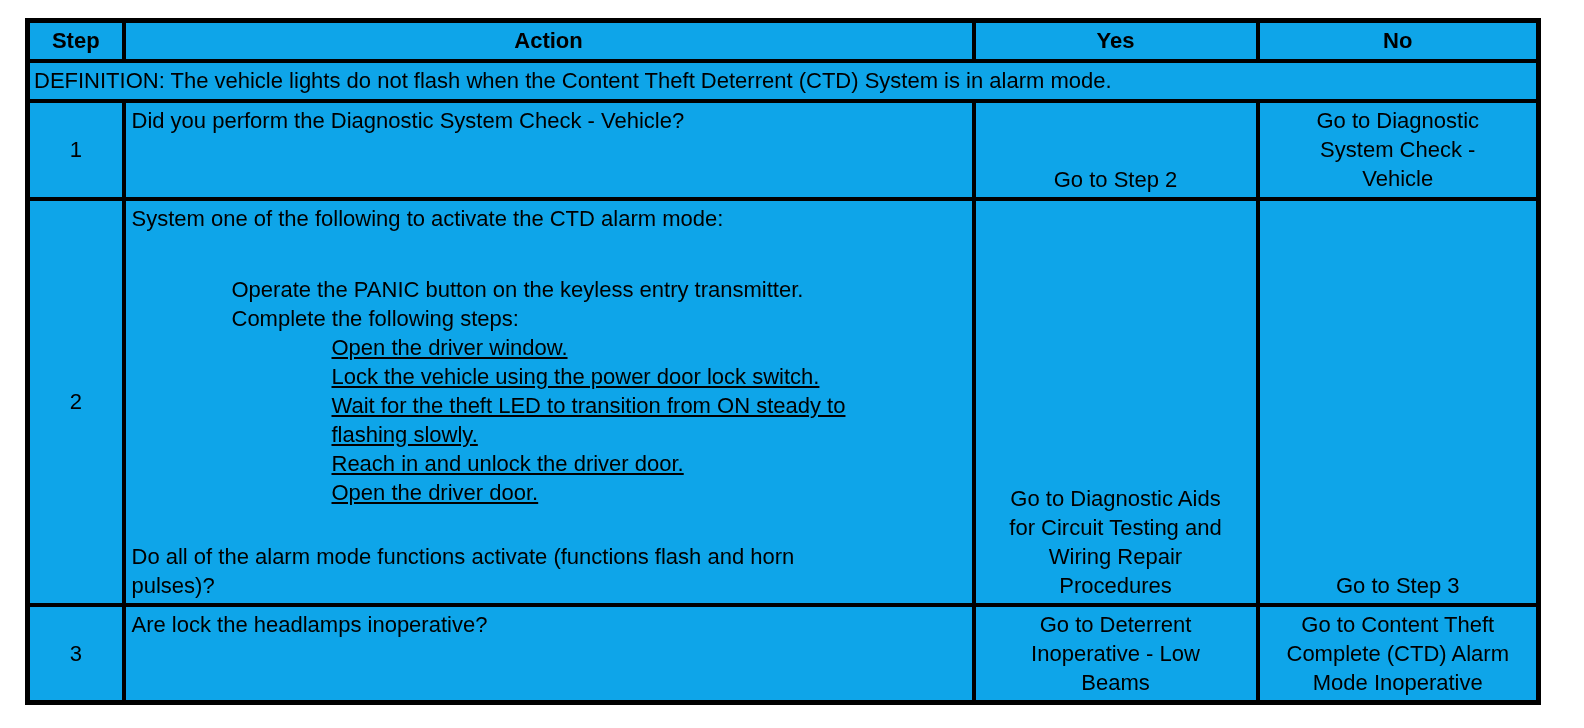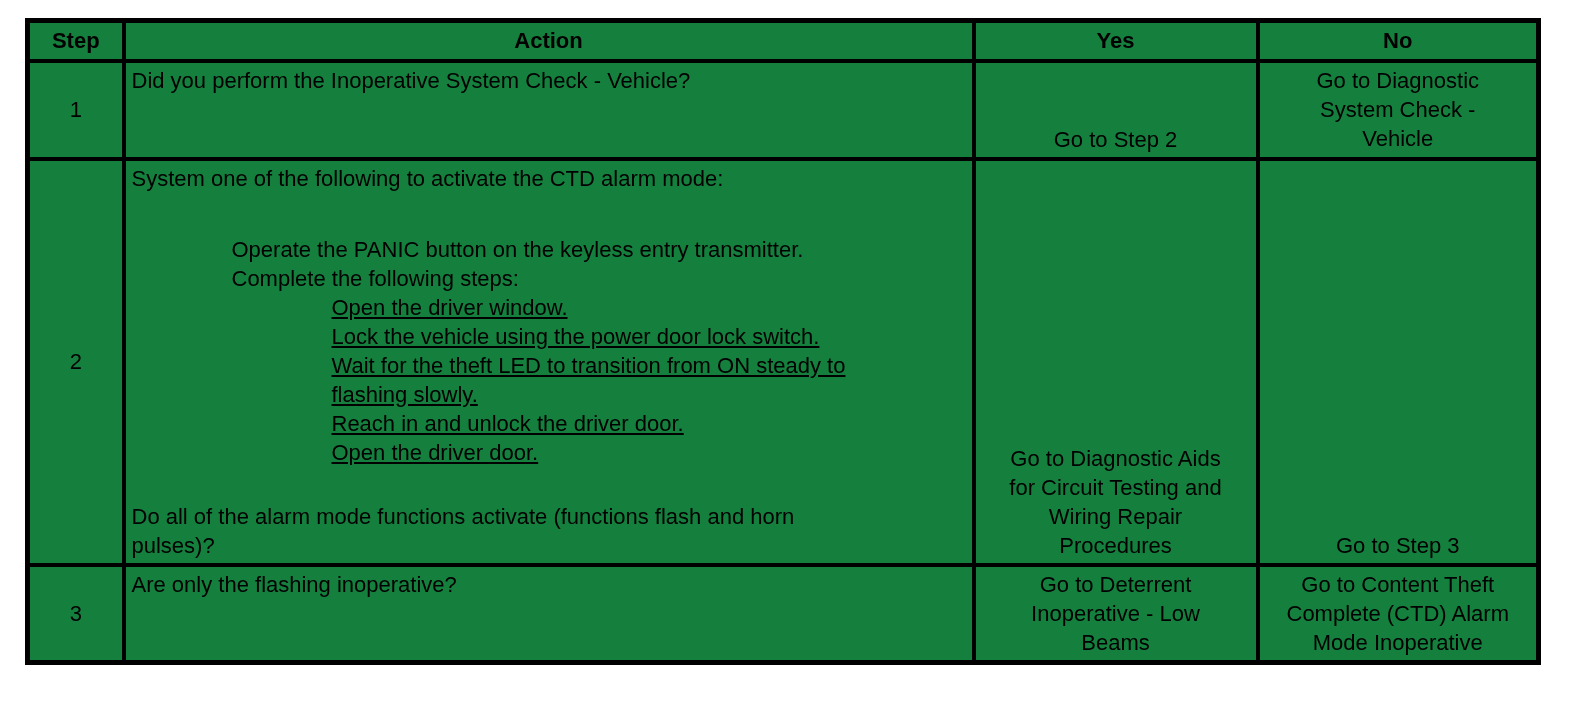--- a/index.html
+++ b/index.html
@@ -13,21 +13,21 @@
     color: #000000;
   }
   .doc-table {
     position: absolute;
     left: 25px;
     top: 18px;
     width: 1513px;
     border-collapse: collapse;
     table-layout: fixed;
     border: 5px solid #000000;
-    background: #15803d;
+    background: #0ea5e9;
   }
   .doc-table td, .doc-table th {
     border: 4px solid #000000;
     font-size: 22px;
     line-height: 29px;
     padding: 3px 6px;
     overflow: hidden;
   }
   col.c-step   { width: 96px;  }
   col.c-action { width: 850px; }
@@ -84,25 +84,28 @@
     <col class="c-no">
   </colgroup>
   <tbody>
     <tr class="header-row">
       <th class="col-header">Step</th>
       <th class="col-header">Action</th>
       <th class="col-header">Yes</th>
       <th class="col-header">No</th>
     </tr>
 
+    <tr class="def-row">
+      <td class="def-cell" colspan="4">DEFINITION: The vehicle lights do not flash when the Content Theft Deterrent (CTD) System is in alarm mode.</td>
+    </tr>
 
     <tr class="row-1">
       <td class="step-cell">1</td>
       <td class="action-cell">
-        <div class="action-intro">Did you perform the Inoperative System Check - Vehicle?</div>
+        <div class="action-intro">Did you perform the Diagnostic System Check - Vehicle?</div>
       </td>
       <td class="choice-cell valign-bottom">Go to Step 2</td>
       <td class="choice-cell valign-top">Go to Diagnostic
 System Check -
 Vehicle</td>
     </tr>
 
     <tr class="row-2">
       <td class="step-cell">2</td>
       <td class="action-cell">
@@ -121,21 +124,21 @@
       <td class="choice-cell valign-bottom">Go to Diagnostic Aids
 for Circuit Testing and
 Wiring Repair
 Procedures</td>
       <td class="choice-cell valign-bottom">Go to Step 3</td>
     </tr>
 
     <tr class="row-3">
       <td class="step-cell">3</td>
       <td class="action-cell">
-        <div class="action-intro">Are only the flashing inoperative?</div>
+        <div class="action-intro">Are lock the headlamps inoperative?</div>
       </td>
       <td class="choice-cell valign-middle">Go to Deterrent
 Inoperative - Low
 Beams</td>
       <td class="choice-cell valign-middle">Go to Content Theft
 Complete (CTD) Alarm
 Mode Inoperative</td>
     </tr>
   </tbody>
 </table>

